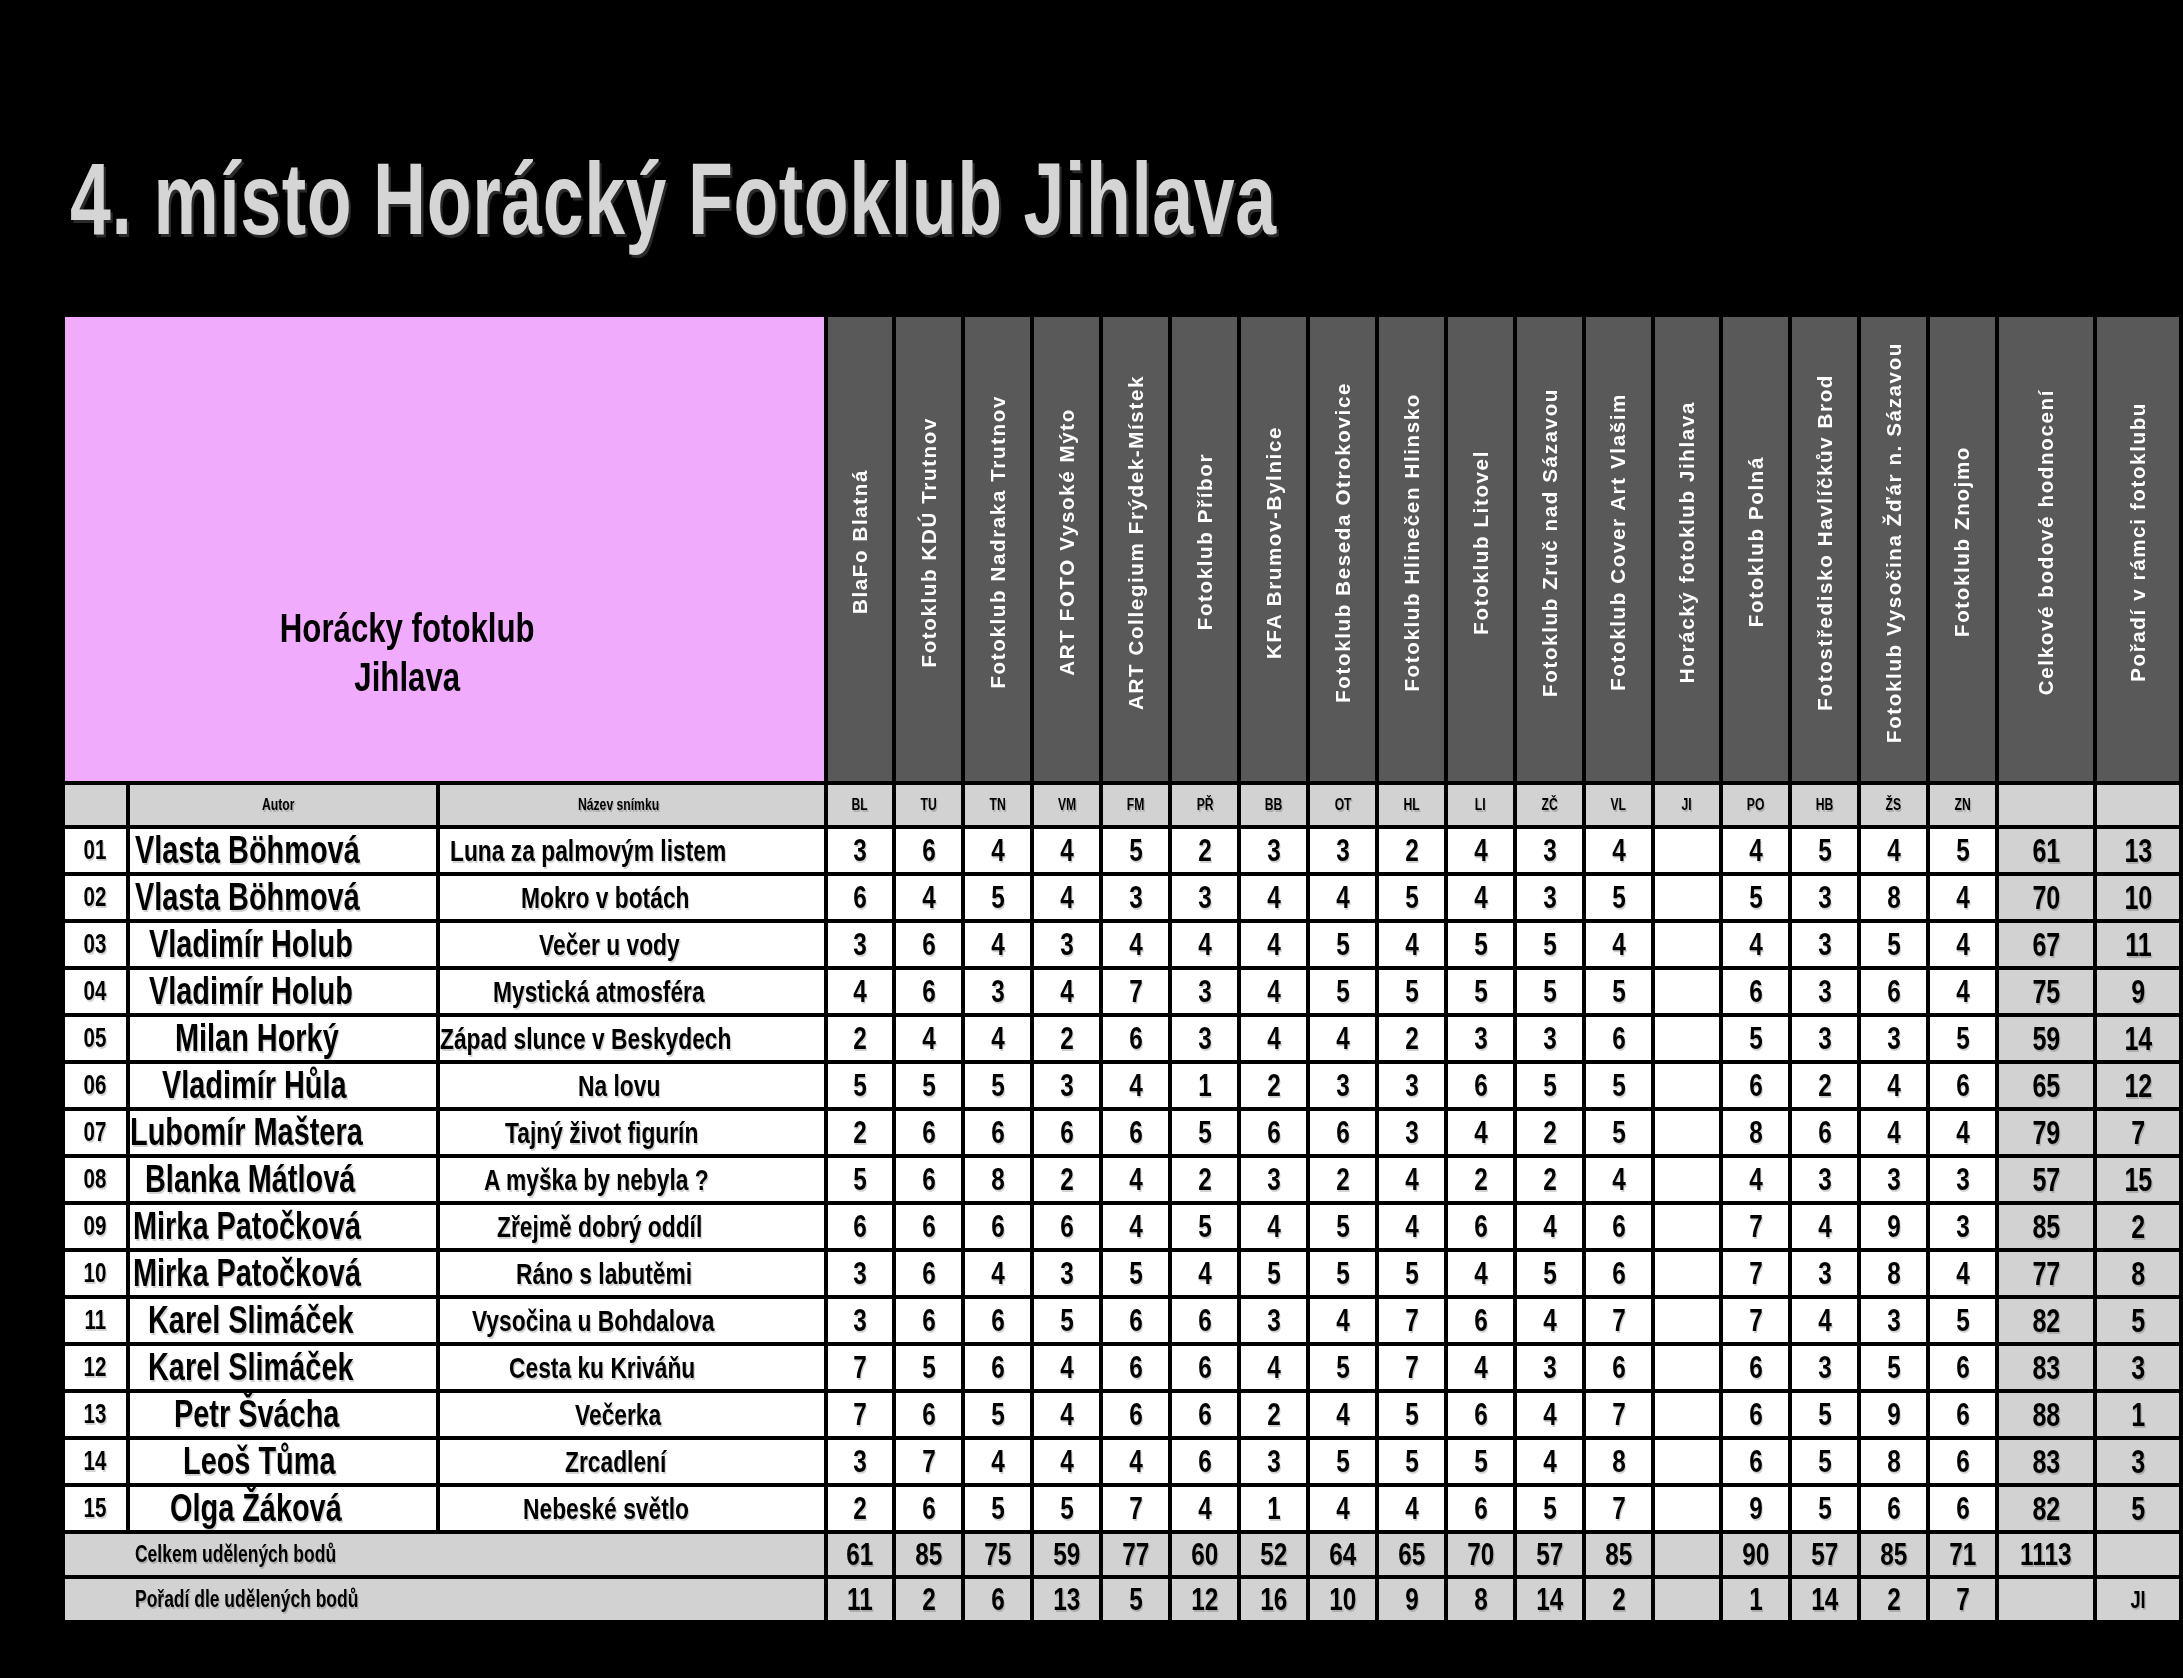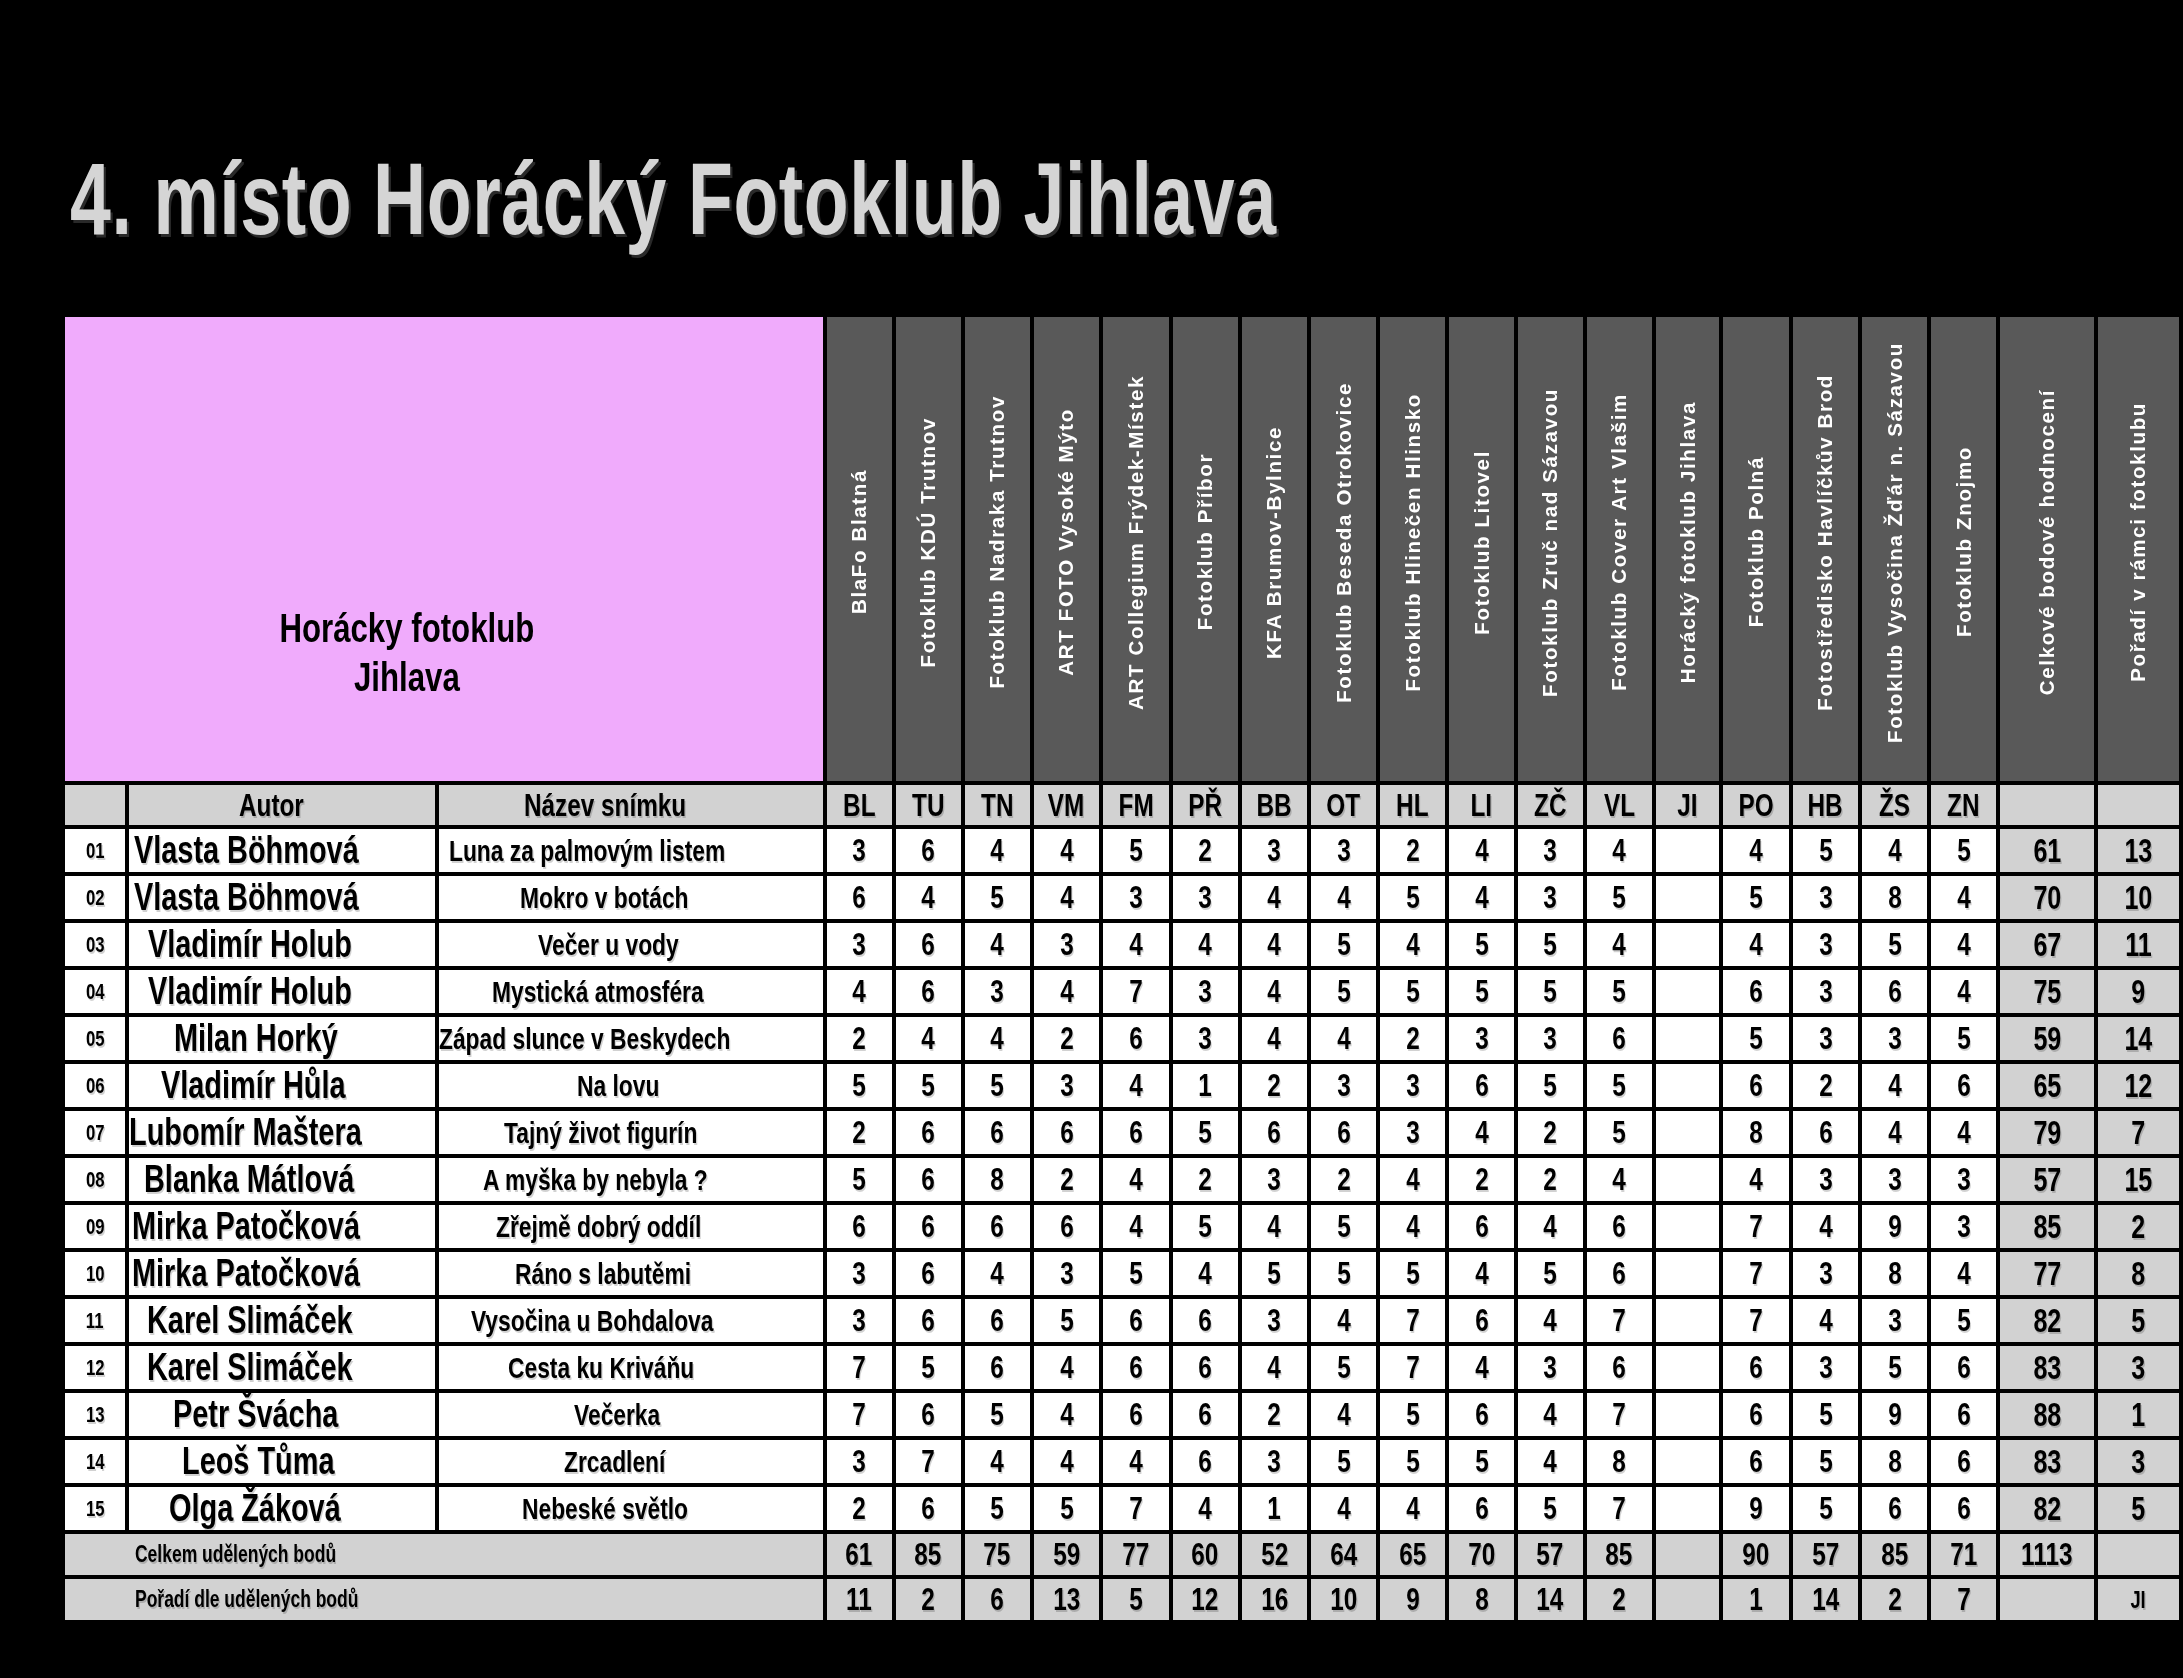--- a/index.html
+++ b/index.html
@@ -47,28 +47,28 @@
     display:inline-block;
     writing-mode:vertical-rl;
     transform:rotate(180deg);
     color:#fff;font-weight:bold;
     font-size:20.6px;letter-spacing:1.6px;
     white-space:nowrap;
     margin-bottom:11px;
     max-height:452px;
   }
   
-  #codes-row td{background:#d2d2d2;height:40px;font-size:32px;margin-top:16px;}
+  #codes-row td{background:#d2d2d2;height:40px;font-size:16px;margin-top:16px;}
   
   .cx{display:inline-block;white-space:nowrap;transform:scaleX(0.76);transform-origin:50% 50%;}
   .cxl{transform-origin:0 50%;}
   .leftc{text-align:left;padding-left:17.4px;}
   
   #rows-body td{background:#fff;height:42px;font-size:32px;}
-  #rows-body td.numc{font-size:22px;}
+  #rows-body td.numc{font-size:27px;}
   #rows-body td.autorc{font-size:38px;}
   #rows-body td.nazevc{font-size:30px;}
   #rows-body td.sumc{background:#d2d2d2;font-size:33px;}
   
   .footer-row td{background:#d2d2d2;height:41px;font-size:32px;}
   .footer-row td.flabel{text-align:left;padding-left:70px;font-size:23px;}
   .footer-row td.rankc{font-size:24px;}
   td .cx{text-shadow:1.6px 1.6px 0 rgba(0,0,0,0.18);}
   .vtext, .club-inner, .title{text-rendering:optimizeLegibility;}
 </style>

